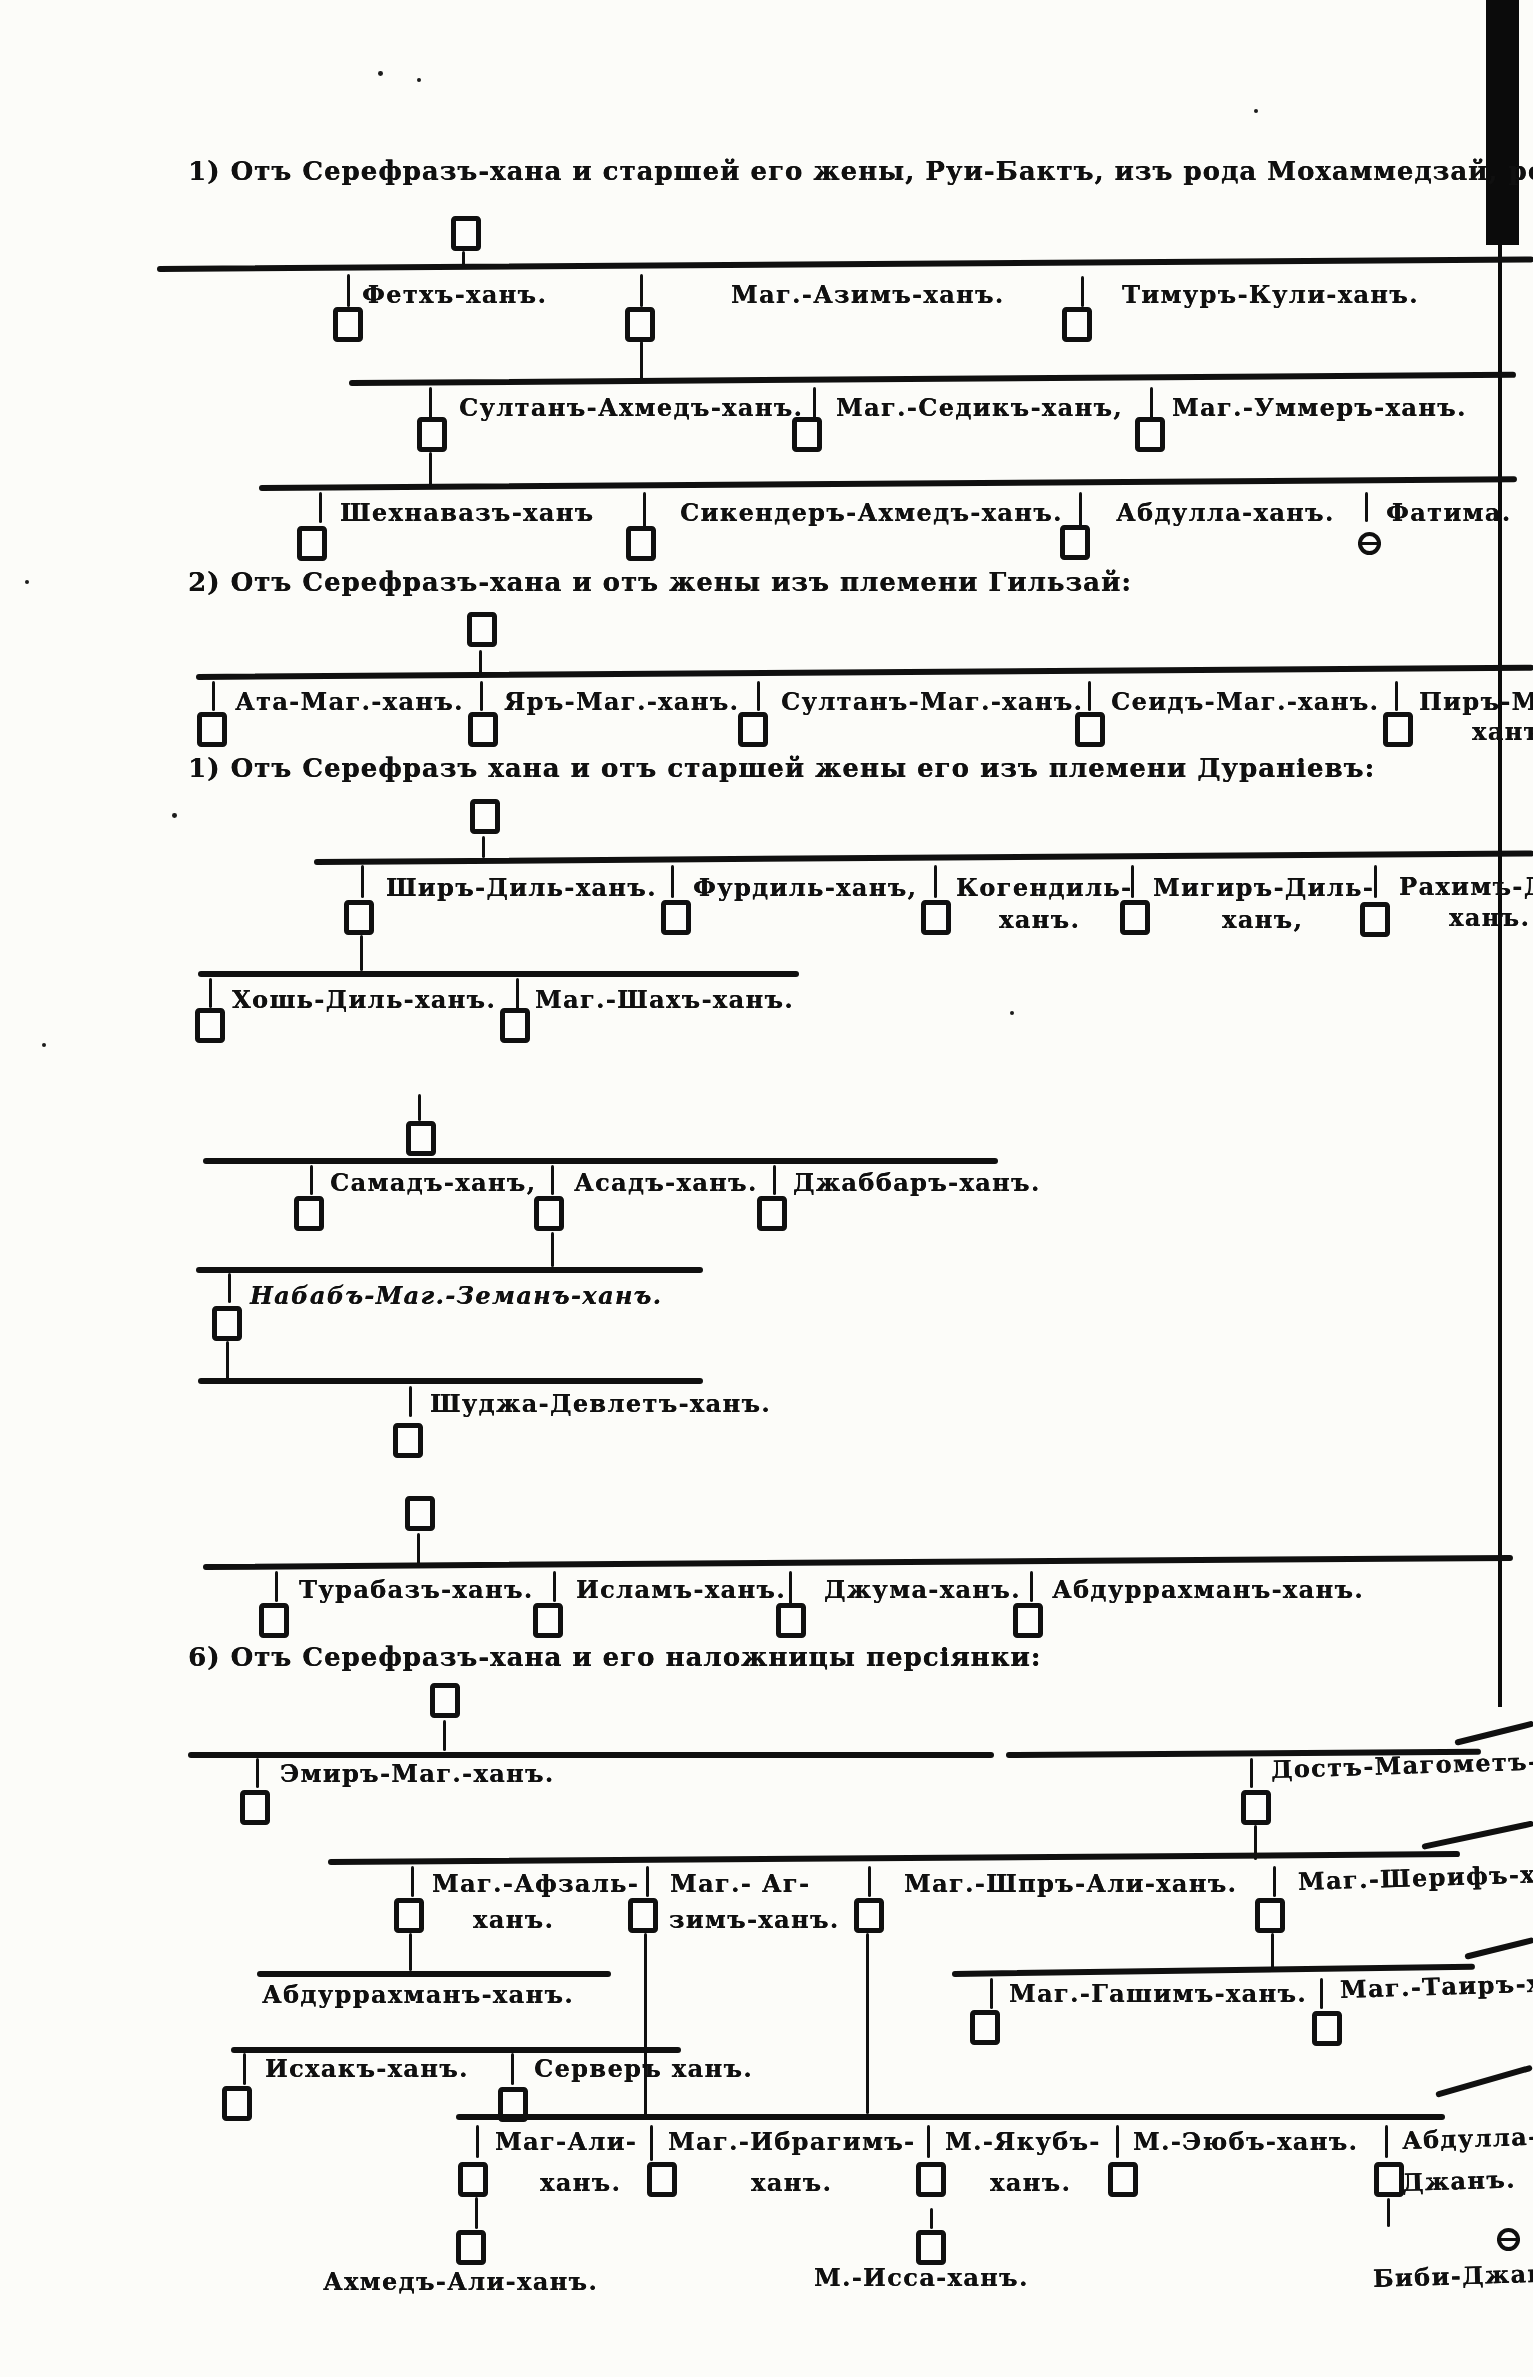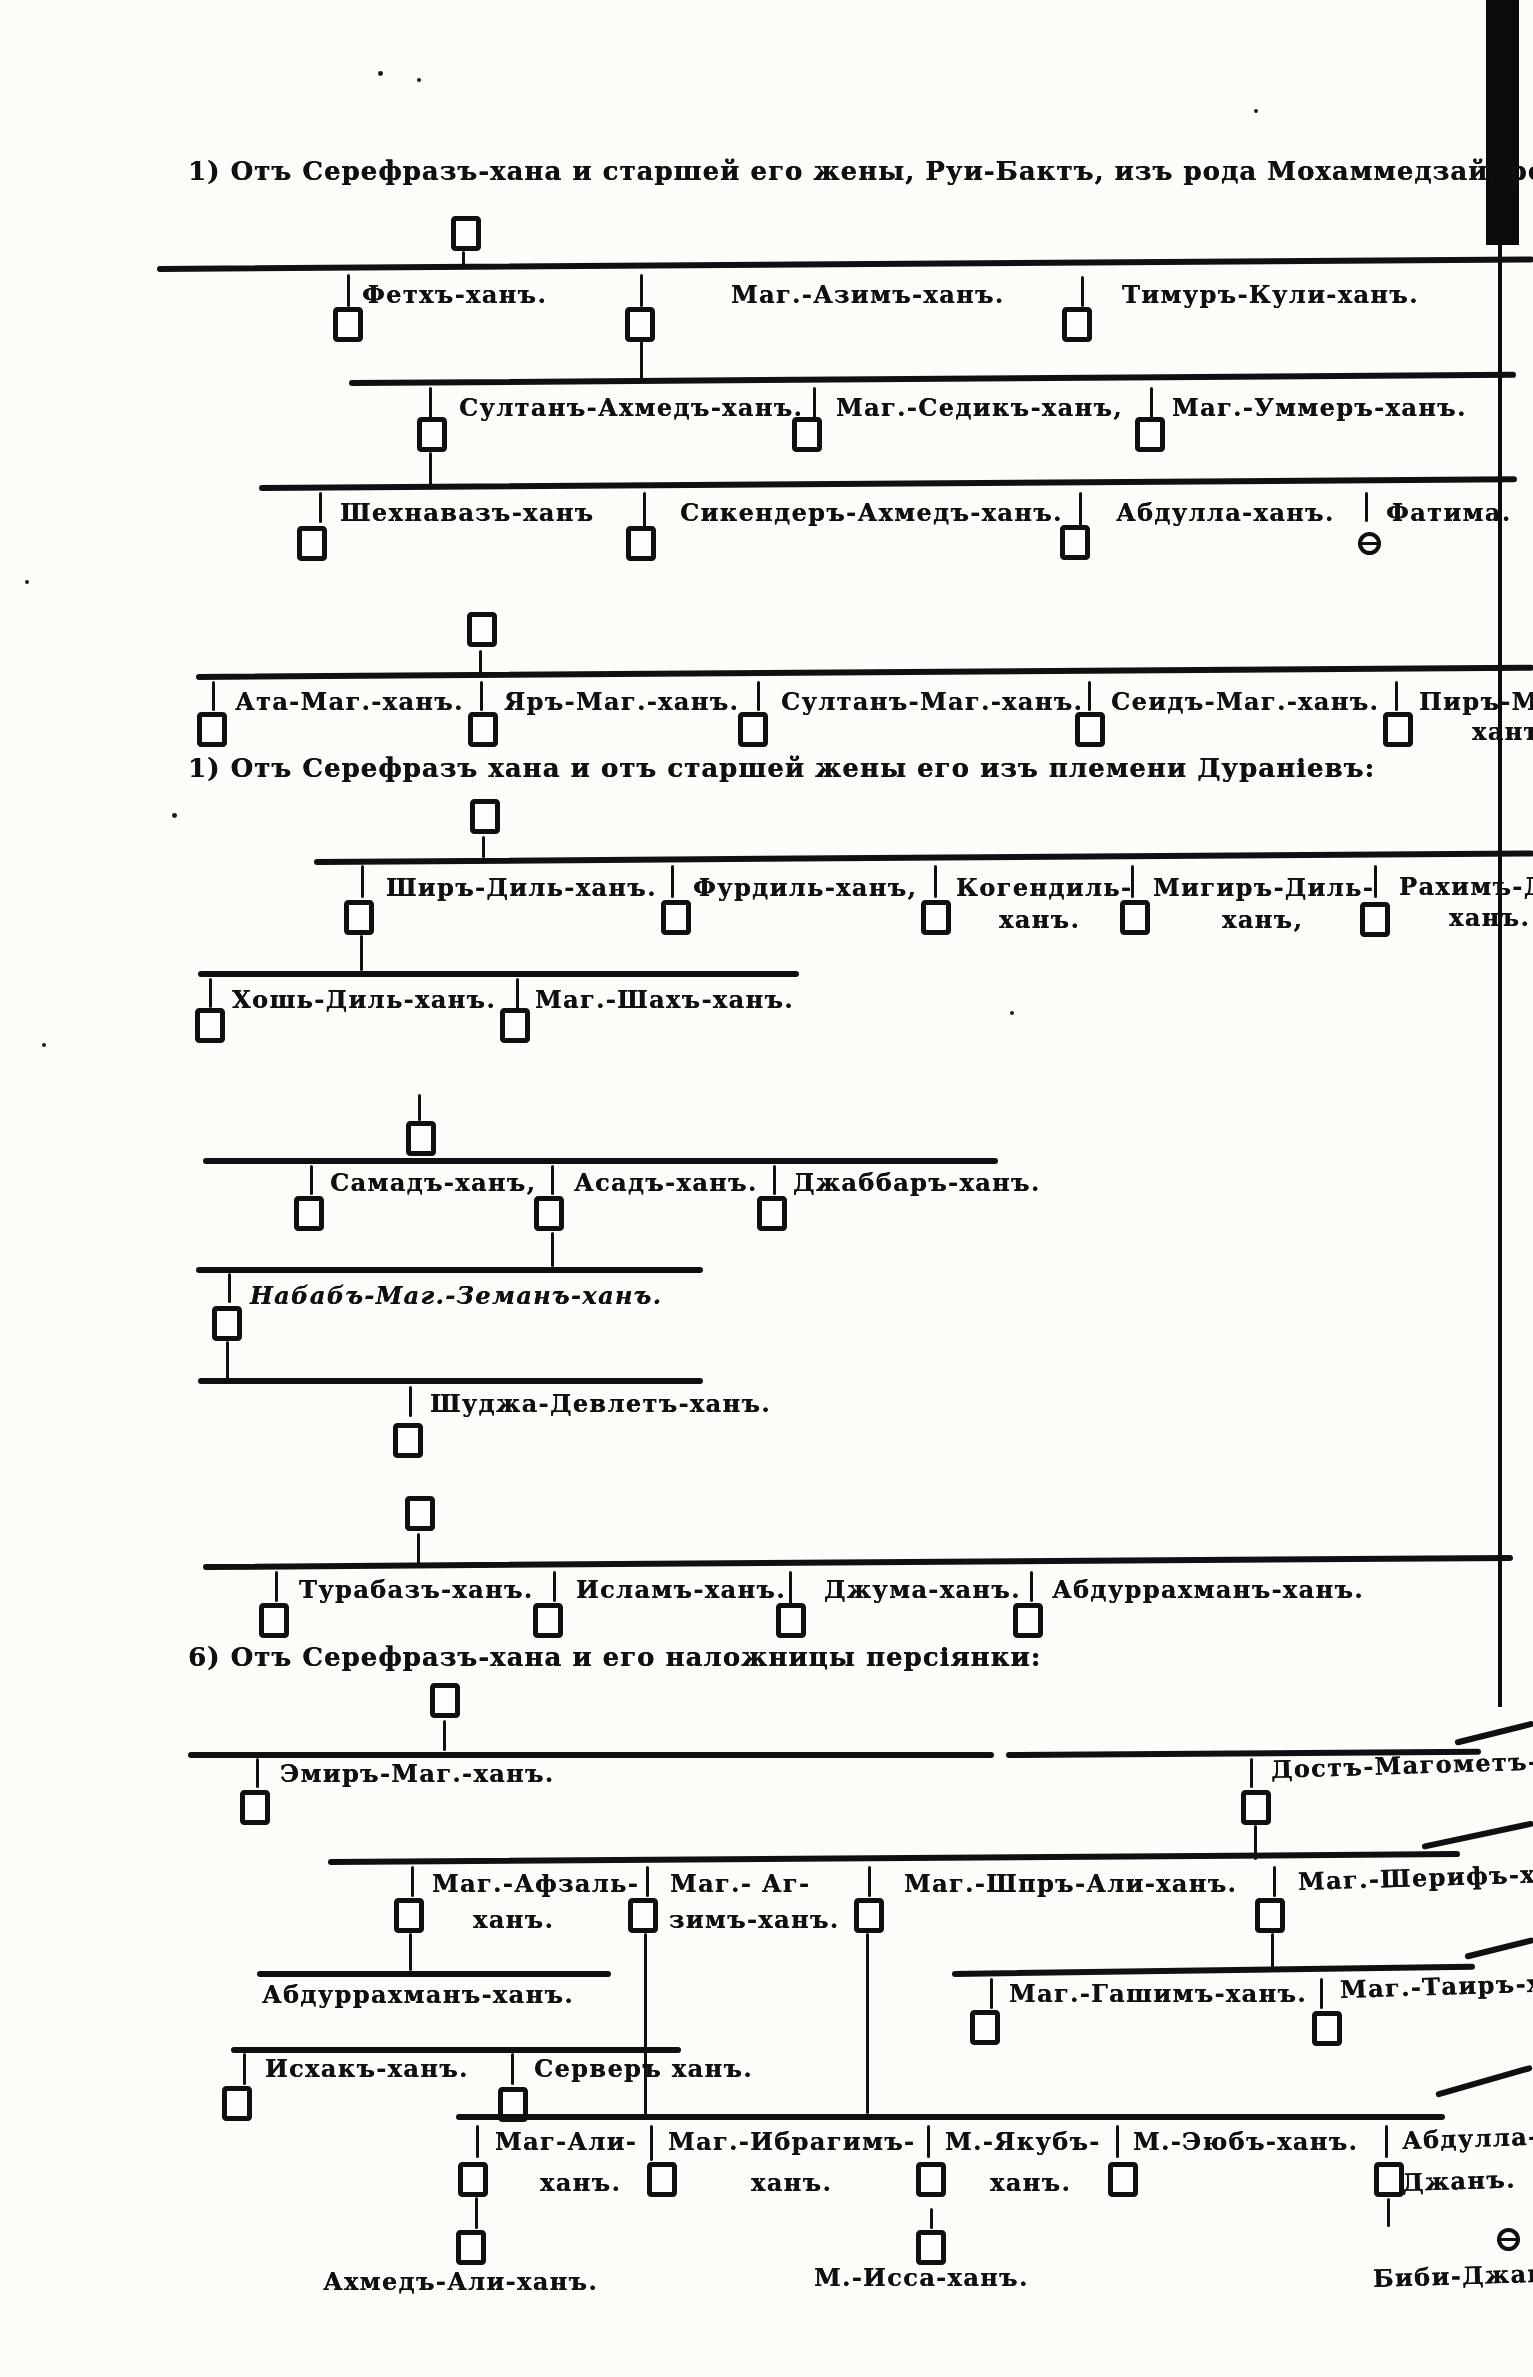--- a/index.html
+++ b/index.html
@@ -81,20 +81,21 @@
   <div class="n" style="left:680px;top:500px;">Сикендеръ-Ахмедъ-ханъ.</div>
 
   <div class="vl" style="left:1079px;top:492px;height:34px;"></div>
   <div class="pbox" style="left:1060px;top:525px;"></div>
   <div class="n" style="left:1116px;top:500px;">Абдулла-ханъ.</div>
 
   <div class="vl" style="left:1365px;top:492px;height:29.5px;"></div>
   <div class="fem" style="left:1358px;top:532px;"></div>
   <div class="n" style="left:1386px;top:500px;">Фатима.</div>
 
+  <div class="h" style="left:188px;top:568px;">2) Отъ Серефразъ-хана и отъ жены изъ племени Гильзай:</div>
   <div class="pbox" style="left:467px;top:612px;"></div>
   <div class="vl" style="left:479px;top:650px;height:24px;"></div>
   <div class="rule tilt" style="left:196px;top:674px;width:1338px;"></div>
 
   <div class="vl" style="left:212px;top:681px;height:30px;"></div>
   <div class="pbox" style="left:197px;top:712px;"></div>
   <div class="n" style="left:235px;top:689px;">Ата-Маг.-ханъ.</div>
 
   <div class="vl" style="left:480px;top:681px;height:30px;"></div>
   <div class="pbox" style="left:468px;top:712px;"></div>

